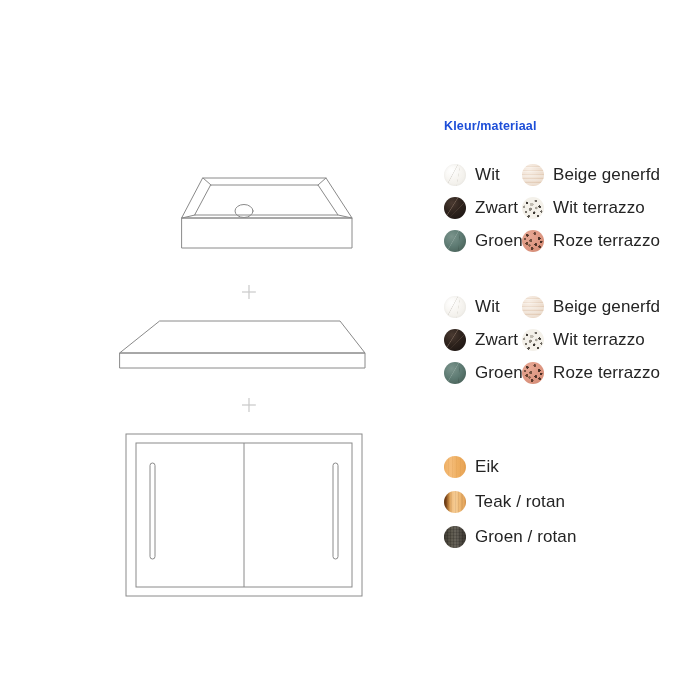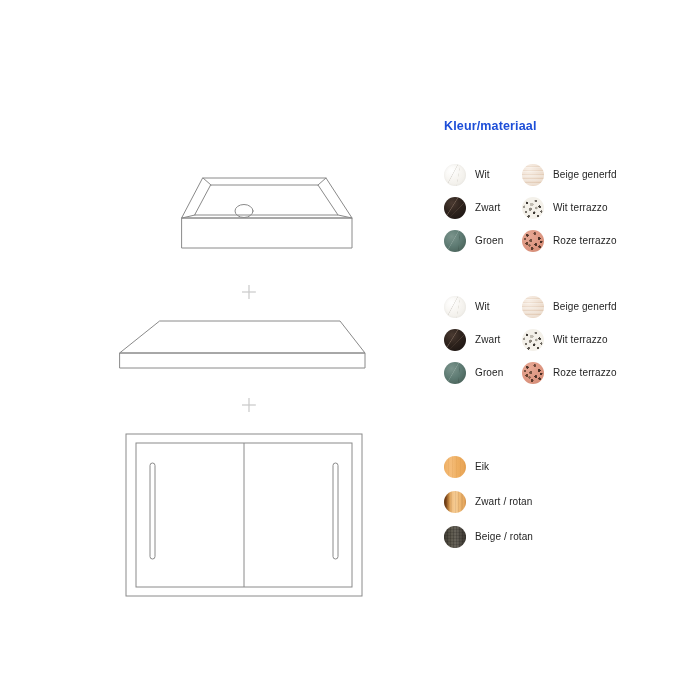--- a/index.html
+++ b/index.html
@@ -89,21 +89,21 @@
   .swatch {
     width: 22px;
     height: 22px;
     border-radius: 50%;
     flex: 0 0 22px;
     position: relative;
     overflow: hidden;
   }
 
   .legend-label {
-    font-size: 10px;
+    font-size: 17px;
     line-height: 14px;
     letter-spacing: 0.1px;
     color: #242424;
     white-space: nowrap;
   }
 
   
   .sw-wit {
     background:
       radial-gradient(circle at 34% 30%, #ffffff 0%, #f7f5f1 45%, #eceae4 100%);
@@ -382,24 +382,24 @@
     <div style="height:50px"></div>
 
     <div class="legend-group" id="legend-group-cabinet">
       <div class="legend-grid single-col">
         <div class="legend-item">
           <span class="swatch sw-eik"></span>
           <span class="legend-label">Eik</span>
         </div>
         <div class="legend-item">
           <span class="swatch sw-teak-rotan"></span>
-          <span class="legend-label">Zwart / rotan</span>
+          <span class="legend-label">Teak / rotan</span>
         </div>
         <div class="legend-item">
           <span class="swatch sw-zwart-rotan"></span>
-          <span class="legend-label">Beige / rotan</span>
+          <span class="legend-label">Groen / rotan</span>
         </div>
       </div>
     </div>
 
   </div>
 
 </div>
 
 </body></html>

